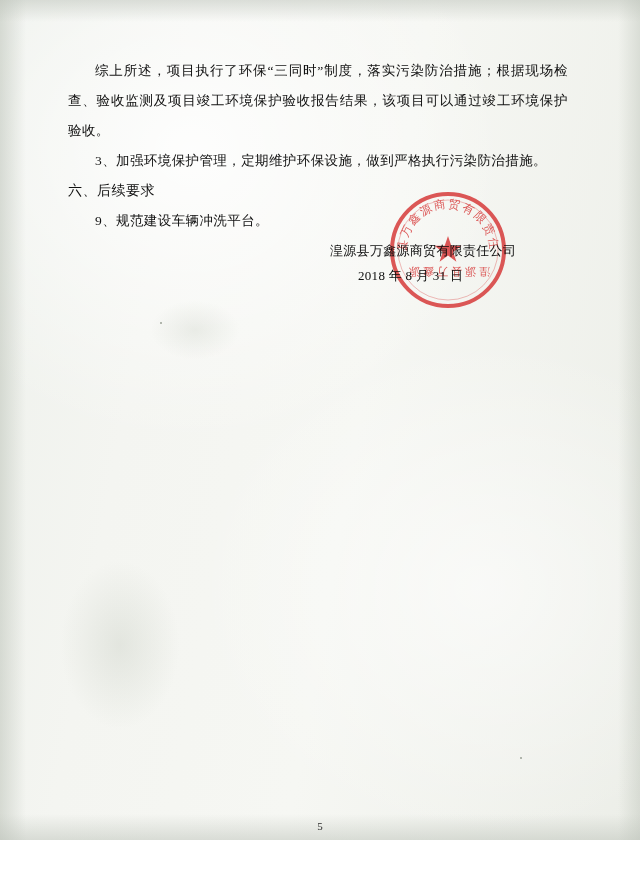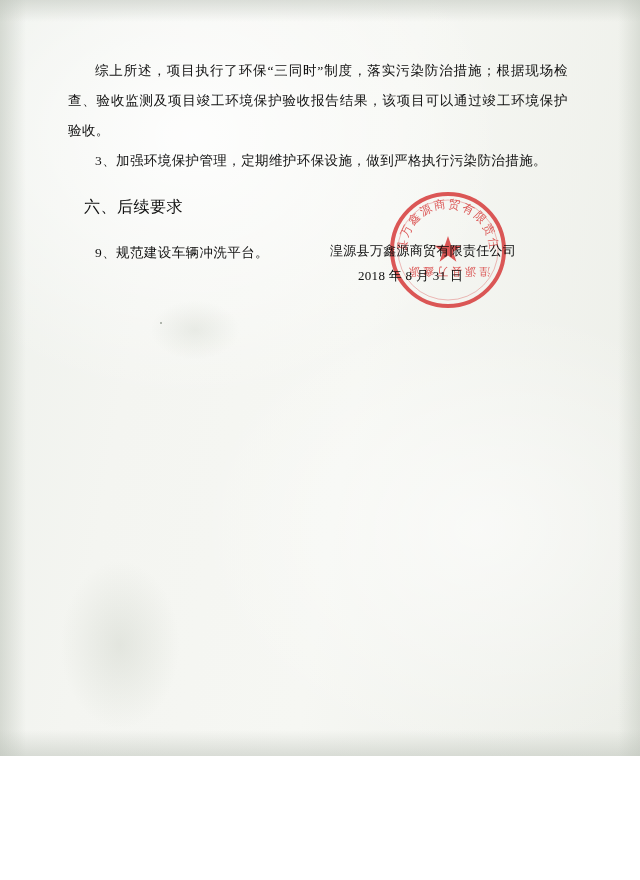--- a/index.html
+++ b/index.html
@@ -10,21 +10,21 @@
   body {
     width: 640px;
     height: 880px;
     font-family: "Liberation Serif", serif;
     overflow: hidden;
   }
 
   #page {
     position: relative;
     width: 640px;
-    height: 756px;
+    height: 840px;
     background: #f2f3ef;
     overflow: hidden;
   }
 
   
   .paper-tint {
     position: absolute;
     inset: 0;
     background:
       radial-gradient(ellipse 70% 50% at 30% 18%, rgba(255,255,255,0.85) 0%, rgba(255,255,255,0.0) 70%),
@@ -96,23 +96,23 @@
   }
   .para {
     margin: 0 0 0 0;
     text-align: justify;
     text-justify: inter-ideograph;
   }
   .indent-2 {
     text-indent: 2em;
   }
   .heading {
-    margin: 16px;
+    margin: 0;
     font-weight: normal;
-    font-size: 16px;
+    font-size: 14px;
     line-height: 30px;
     letter-spacing: 0.5px;
   }
 
   
   .signature {
     position: absolute;
     left: 330px;
     top: 238px;
     width: 240px;

